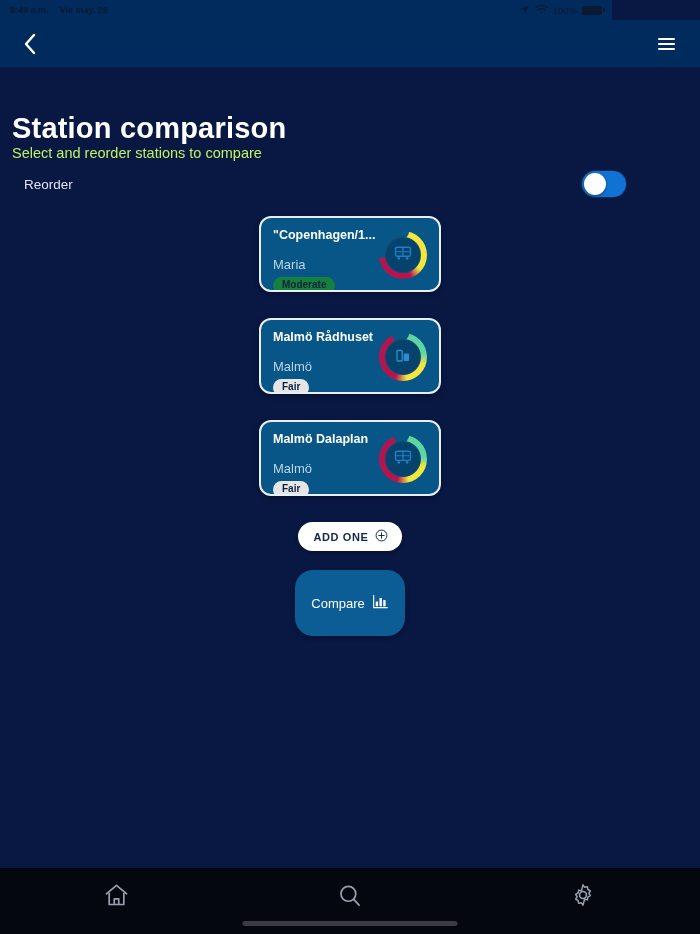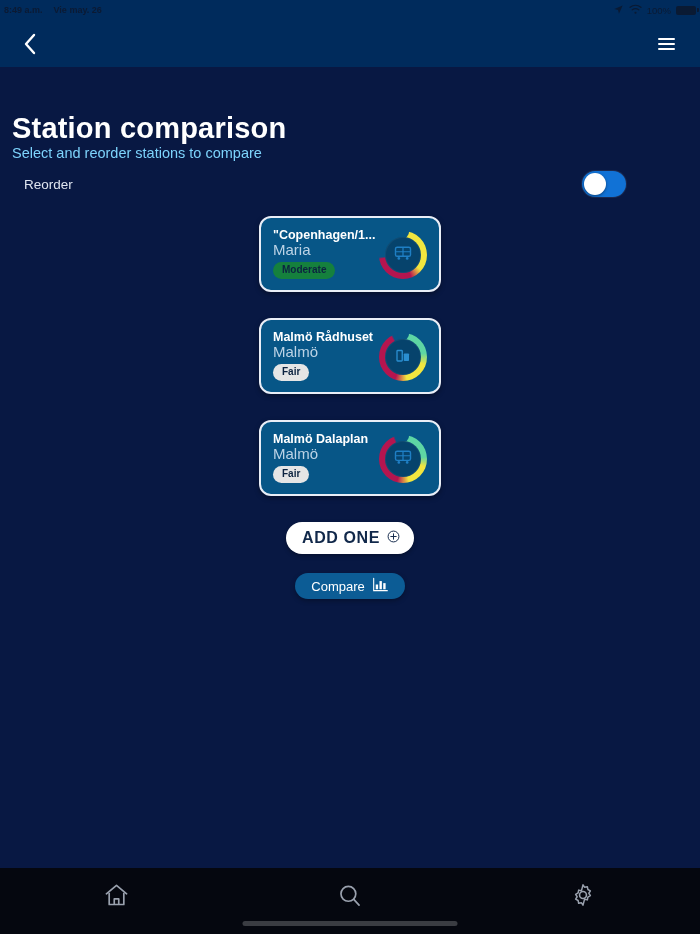--- a/index.html
+++ b/index.html
@@ -6,23 +6,23 @@
   html, body {
     width: 700px; height: 934px;
     background: #081843;
     font-family: "Liberation Sans", sans-serif;
     overflow: hidden;
   }
   .screen { position: relative; width: 700px; height: 934px; background: #081843; }
 
   
   .statusbar {
-    position: absolute; top: 0; left: 0; width: 700px; height: 20px;
+    position: absolute; top: 0; left: 0; width: 612px; height: 20px;
     background: #002b5c; display: flex; align-items: center;
-    padding: 0 4px; color: #0b1a33; font-size: 9px; font-weight: bold;
+    padding: 0 10px; color: #0b1a33; font-size: 9px; font-weight: bold;
   }
   .sb-left { display: flex; gap: 11px; align-items: center; }
   .sb-right { margin-left: auto; display: flex; gap: 5px; align-items: center; color: #0a1a33; }
   .sb-pct { font-size: 9.5px; font-weight: normal; }
   .batt { width: 20px; height: 9px; border-radius: 2px; background: #0a1a33; position: relative; }
   .batt:after { content: ""; position: absolute; right: -3px; top: 2.5px; width: 2px; height: 4px;
     background: #0a1a33; border-radius: 0 1px 1px 0; }
 
   
   .appbar {
@@ -37,21 +37,21 @@
   .hamburger i:nth-child(2) { width: 17px; }
   .hamburger i:nth-child(3) { width: 17px; }
 
   
   .page-title {
     position: absolute; top: 112px; left: 12px;
     font-size: 29px; font-weight: 600; color: #ffffff; letter-spacing: .2px;
   }
   .page-sub {
     position: absolute; top: 145px; left: 12px;
-    font-size: 14.5px; color: #7dd3fc; font-weight: 400;
+    font-size: 14.5px; color: #bef264; font-weight: 400;
   }
   .reorder-row {
     position: absolute; top: 168px; left: 0; width: 648px; height: 32px;
     display: flex; align-items: center; padding: 0 22px 0 24px;
   }
   .reorder-label { font-size: 13.5px; color: #dfe5f0; }
   .toggle {
     margin-left: auto; width: 44px; height: 26px; border-radius: 13px;
     background: #1172d6; position: relative; cursor: pointer; box-shadow: 0 0 0 1px rgba(255,255,255,.08);
   }
@@ -65,21 +65,21 @@
   .card {
     position: relative; width: 182px; height: 76px; margin: 0 auto 26px auto;
     background: #075687; border: 2px solid #e9eef7; border-radius: 12px;
     box-shadow: 0 2px 5px rgba(0,0,0,.35); cursor: pointer; overflow: hidden;
   }
   .card-text { position: absolute; left: 12px; top: 10px; width: 120px; }
   .card-title {
     font-size: 12.5px; font-weight: bold; color: #ffffff; white-space: nowrap;
     overflow: hidden; line-height: 15px;
   }
-  .card-sub { font-size: 15px; color: #bcd3e6; margin-top: 1px; line-height: 12px; }
+  .card-sub { font-size: 13px; color: #bcd3e6; margin-top: 16px; line-height: 12px; }
   .badge {
     display: inline-block; margin-top: 6px; padding: 2px 9px 3px 9px; border-radius: 10px;
     font-size: 10px; font-weight: bold; color: #0c2340; line-height: 12px;
   }
   .badge.moderate { background: #15803d; }
   .badge.fair { background: #e5e5e5; }
 
   .ring-wrap { position: absolute; right: 12px; top: 13px; width: 48px; height: 48px; }
   .ring { position: absolute; inset: 0; border-radius: 50%; }
   .ring-hole {
@@ -94,27 +94,27 @@
   }
   .ring-a { background: conic-gradient(from 10deg, #f2e63f 0deg 120deg, #b5154f 150deg 250deg, #075687 255deg 360deg); }
   .ring-b { background: conic-gradient(from 0deg, #5ed6a4 0deg 80deg, #f2e63f 110deg 170deg, #b5154f 200deg 330deg, #075687 335deg 360deg); }
   .ring-c { background: conic-gradient(from 0deg, #5ed6a4 0deg 85deg, #f2e63f 110deg 165deg, #b5154f 195deg 335deg, #075687 340deg 360deg); }
 
   
   .btn-row { width: 700px; display: flex; justify-content: center; }
   .btn-add {
     display: flex; align-items: center; gap: 7px;
     background: #ffffff; color: #11284a; border-radius: 18px;
-    padding: 7px 14px 7px 16px; font-size: 16px; font-weight: bold;
+    padding: 7px 14px 7px 16px; font-size: 11px; font-weight: bold;
     letter-spacing: .6px; cursor: pointer; box-shadow: 0 2px 4px rgba(0,0,0,.3);
   }
   .btn-compare {
     display: flex; align-items: center; gap: 7px; margin-top: 19px;
     background: #0c5c95; color: #ffffff; border-radius: 18px;
-    padding: 4px 16px; font-size: 13px; cursor: pointer;
+    padding: 24px 16px; font-size: 13px; cursor: pointer;
     box-shadow: 0 2px 5px rgba(0,0,0,.3);
   }
 
   
   .bottomnav {
     position: absolute; bottom: 0; left: 0; width: 700px; height: 66px;
     background: #05070f; display: flex; align-items: flex-start; padding-top: 14px;
   }
   .navitem { flex: 1; display: flex; justify-content: center; cursor: pointer; }
   .home-indicator {

